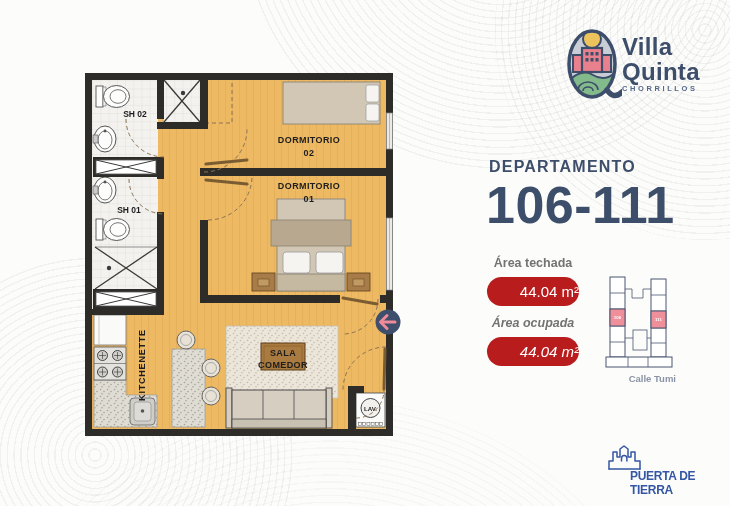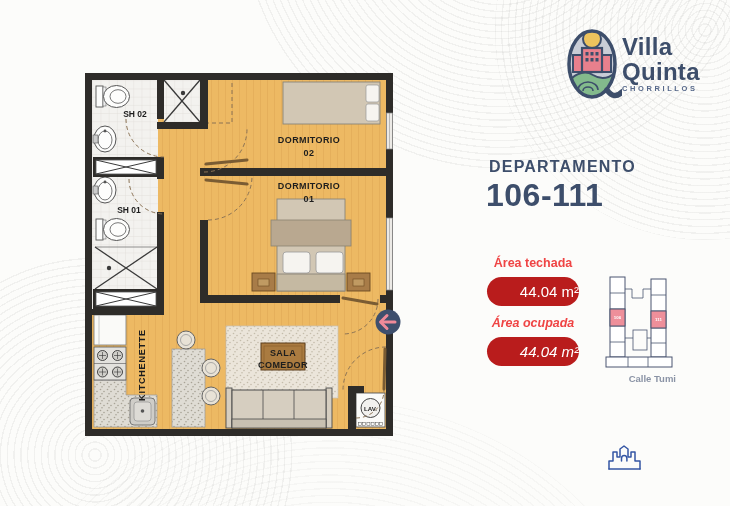--- a/index.html
+++ b/index.html
@@ -23,26 +23,26 @@
   .wall{fill:#2e2c29;}
   .arc{fill:none;stroke:#8b7355;stroke-width:1;stroke-dasharray:4 3;}
   .leaf{stroke:#7a5c33;stroke-width:3;stroke-linecap:round;}
   
   #logo-icon{left:566px;top:27px;width:56px;height:76px;}
   .logo-text{left:622px;top:34px;color:#3d4e6b;}
   .logo-name{font-size:24px;font-weight:800;line-height:25px;letter-spacing:.3px;}
   .logo-sub{font-size:7.5px;font-weight:700;letter-spacing:2.6px;color:#56688a;}
   
   .dept-label{left:489px;top:158px;font-size:16px;font-weight:800;letter-spacing:1.2px;color:#3d4e6b;}
-  .dept-number{left:486px;top:179px;font-size:32px;font-weight:800;letter-spacing:.5px;color:#3d4e6b;line-height:1;}
+  .dept-number{left:486px;top:179px;font-size:52px;font-weight:800;letter-spacing:.5px;color:#3d4e6b;line-height:1;}
   
   .area-group{width:92px;text-align:center;}
   .a1{left:487px;top:256px;}
   .a2{left:487px;top:316px;font-style:italic;}
-  .area-label{font-size:12.5px;font-weight:700;color:#ef4444;margin-bottom:7px;}
+  .area-label{font-size:12.5px;font-weight:700;color:#737373;margin-bottom:7px;}
   .area-pill{height:29px;line-height:29px;border-radius:15px;background:#b91c1c;color:#ffffff;
              font-size:15px;text-align:right;}
   
   #keyplan{left:604px;top:272px;width:72px;height:98px;}
   #keyplan text{font-family:"Liberation Sans",sans-serif;}
   .kpunit{font-size:4.4px;font-weight:700;fill:#ffffff;text-anchor:middle;}
   .street{left:604px;top:373px;width:72px;text-align:right;font-size:9.5px;font-weight:700;color:#8a93a5;}
   
   #dev-icon{left:608px;top:444px;width:40px;height:26px;}
   .dev-name{left:630px;top:469px;font-size:12px;font-weight:800;letter-spacing:-.3px;color:#3456a4;}
@@ -344,14 +344,15 @@
   </svg>
   <div class="layer street">Calle Tumi</div>
 
   <svg id="dev-icon" class="layer" viewBox="0 0 40 26">
     <g fill="none" stroke="#3456a4" stroke-width="1.5" stroke-linejoin="round" stroke-linecap="round">
       <path d="M1 25 V17 H5 V8 H9 V13 H12 V5 L16 2 L20 5 V13 H23 V8 H27 V17 H32 V25"></path>
       <path d="M13.5 17 v-2.5 a2.7 2.9 0 0 1 5.4 0 V17"></path>
       <path d="M1 25 H32"></path>
     </g>
   </svg>
+  <div class="layer dev-name">PUERTA DE TIERRA</div>
 
 </div>
 
 </body></html>

